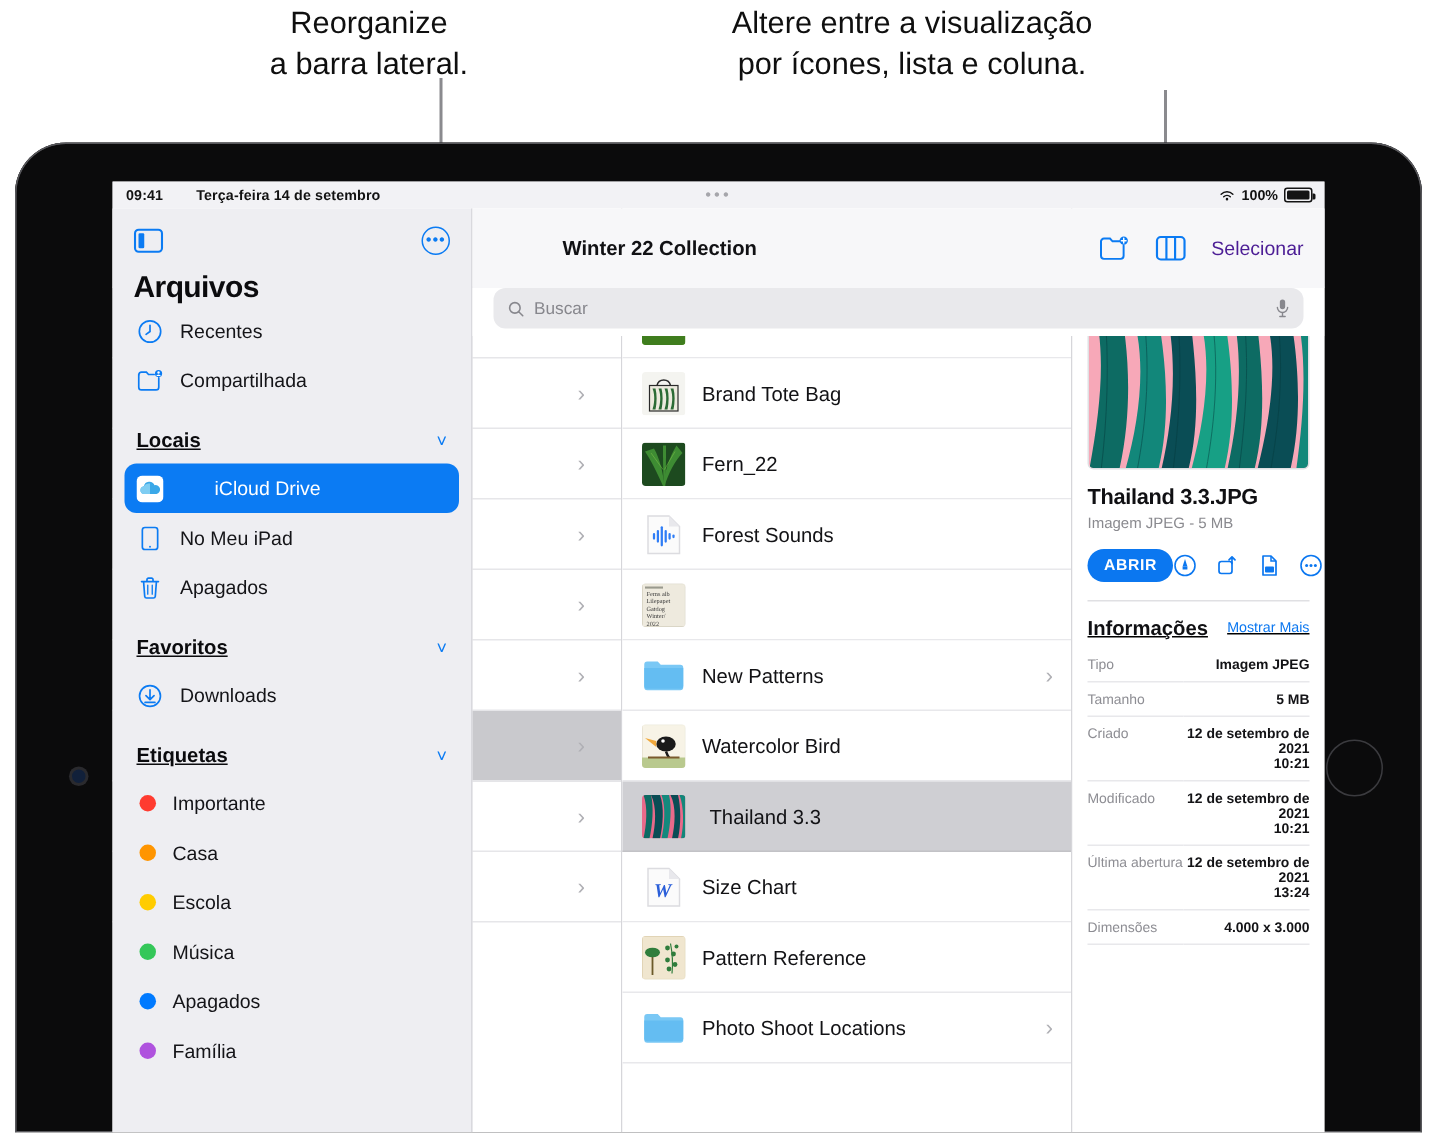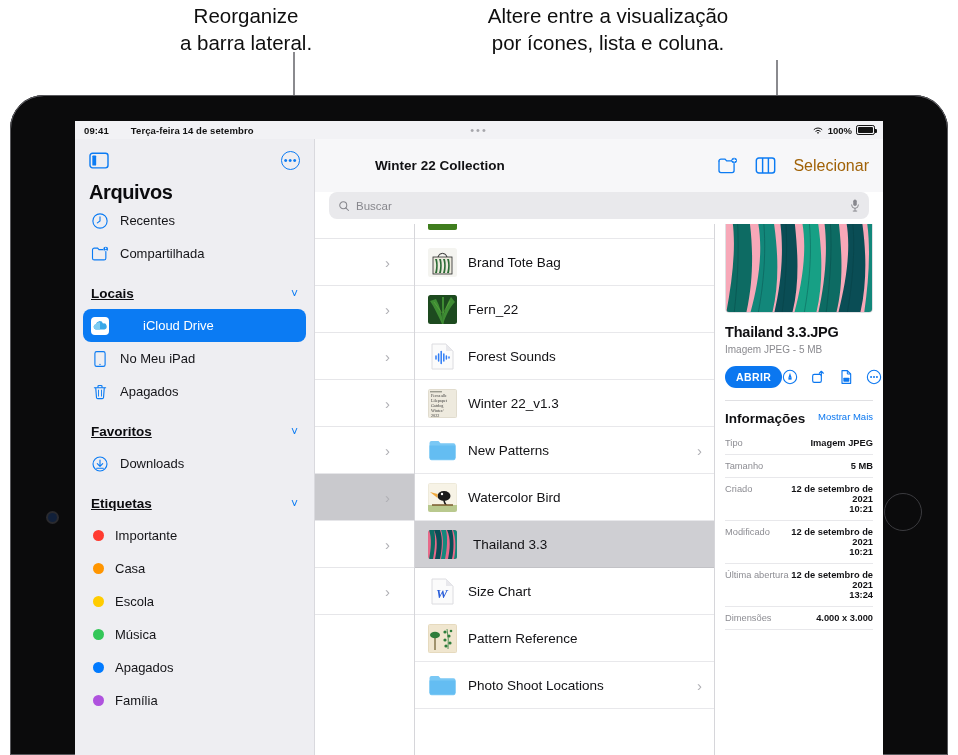--- a/index.html
+++ b/index.html
@@ -145,21 +145,21 @@
   #detail-title { font-size:14.5px; font-weight:bold; color:#101013; margin-top:11px; letter-spacing:-.2px;}
   #detail-sub   { font-size:10px; color:#8a8a8f; margin-top:4px; }
   #detail-actions { display:flex; align-items:center; margin-top:11px; }
   #open-btn {
     background:#0b77f0; color:#fff; font-size:10.5px; font-weight:bold;
     border:none; border-radius:11px; padding:5px 11px; letter-spacing:.4px;
     cursor:pointer;
   }
   .act-icons { display:flex; gap:12px; margin-left:auto; align-items:center; }
   hr.sep { border:none; border-top:1px solid #e0e0e3; margin:12px 0 0 0; }
-  #info-head { display:flex; align-items:flex-start; margin-top:10px; }
+  #info-head { display:flex; align-items:center; margin-top:10px;text-decoration:underline; }
   #info-title { font-size:13.5px; font-weight:bold; color:#101013; }
   #info-more { font-size:9.5px; color:#0b77f0; margin-left:auto; cursor:pointer;}
   table#info-table { width:100%; border-collapse:collapse; margin-top:6px; }
   table#info-table td {
     font-size:9.3px; padding:6px 0 6px 0;
     border-bottom:1px solid #e8e8eb; vertical-align:top;
   }
   table#info-table td.k { color:#8d8d93; white-space:nowrap; }
   table#info-table td.v { color:#131316; text-align:right; font-weight:bold; white-space:pre-line;}
 
@@ -193,21 +193,21 @@
   }
 
   
   #toolbar {
     position:absolute; left:240px; top:18px; width:568px; height:53px;
     background:#f7f7f9; z-index:6;
     display:flex; align-items:center; padding:0 14px;
   }
   #tb-title { font-size:13.5px; font-weight:bold; color:#111114; margin-left:46px; }
   #tb-right { margin-left:auto; display:flex; align-items:center; gap:17px; }
-  #tb-select { font-size:16px; color:#a16207; cursor:pointer; }
+  #tb-select { font-size:13px; color:#4c1d95; cursor:pointer; }
   #searchwrap {
     position:absolute; left:240px; top:71px; width:568px; height:32px;
     z-index:6; background:#fff; padding:0 14px;
   }
   #searchbar {
     width:100%; height:27px; background:#e9e9ec; border-radius:8px;
     display:flex; align-items:center; padding:0 9px; gap:6px;
   }
   #search-ph { font-size:11.5px; color:#87878d; flex:1; }
 </style>
@@ -356,21 +356,20 @@
                     <rect width="29" height="29" fill="#eeeade" stroke="#cdc8b6" stroke-width=".8"></rect>
                     <g fill="#3a3a3a" font-size="4.2" font-family="Liberation Serif,serif">
                       <text x="3" y="8">Ferns alb</text>
                       <text x="3" y="13">Lilepapet</text>
                       <text x="3" y="18">Gatdog</text>
                       <text x="3" y="23">Winter/</text>
                       <text x="3" y="28">2022</text>
                     </g>
                     <rect x="2" y="2" width="12" height="1.4" fill="#9a9a8e"></rect>
                   </svg></span>
-                <span class="file-name">Winter 22_v1.3</span>
               </div>
               <div class="file-row">
                 <span class="thumb"><svg width="29" height="29" viewBox="0 0 29 29">
                     <path d="M1.5 7 a2 2 0 0 1 2-2 h7 l2 2.2 h13 a2 2 0 0 1 2 2 v13 a2 2 0 0 1-2 2 h-22 a2 2 0 0 1-2-2z" fill="#7ac8f5"></path>
                     <path d="M1.5 9.4 h26 v11.8 a2 2 0 0 1-2 2 h-22 a2 2 0 0 1-2-2z" fill="#64bdf2"></path>
                   </svg></span>
                 <span class="file-name">New Patterns</span>
                 <span class="chev">›</span>
               </div>
               <div class="file-row">

